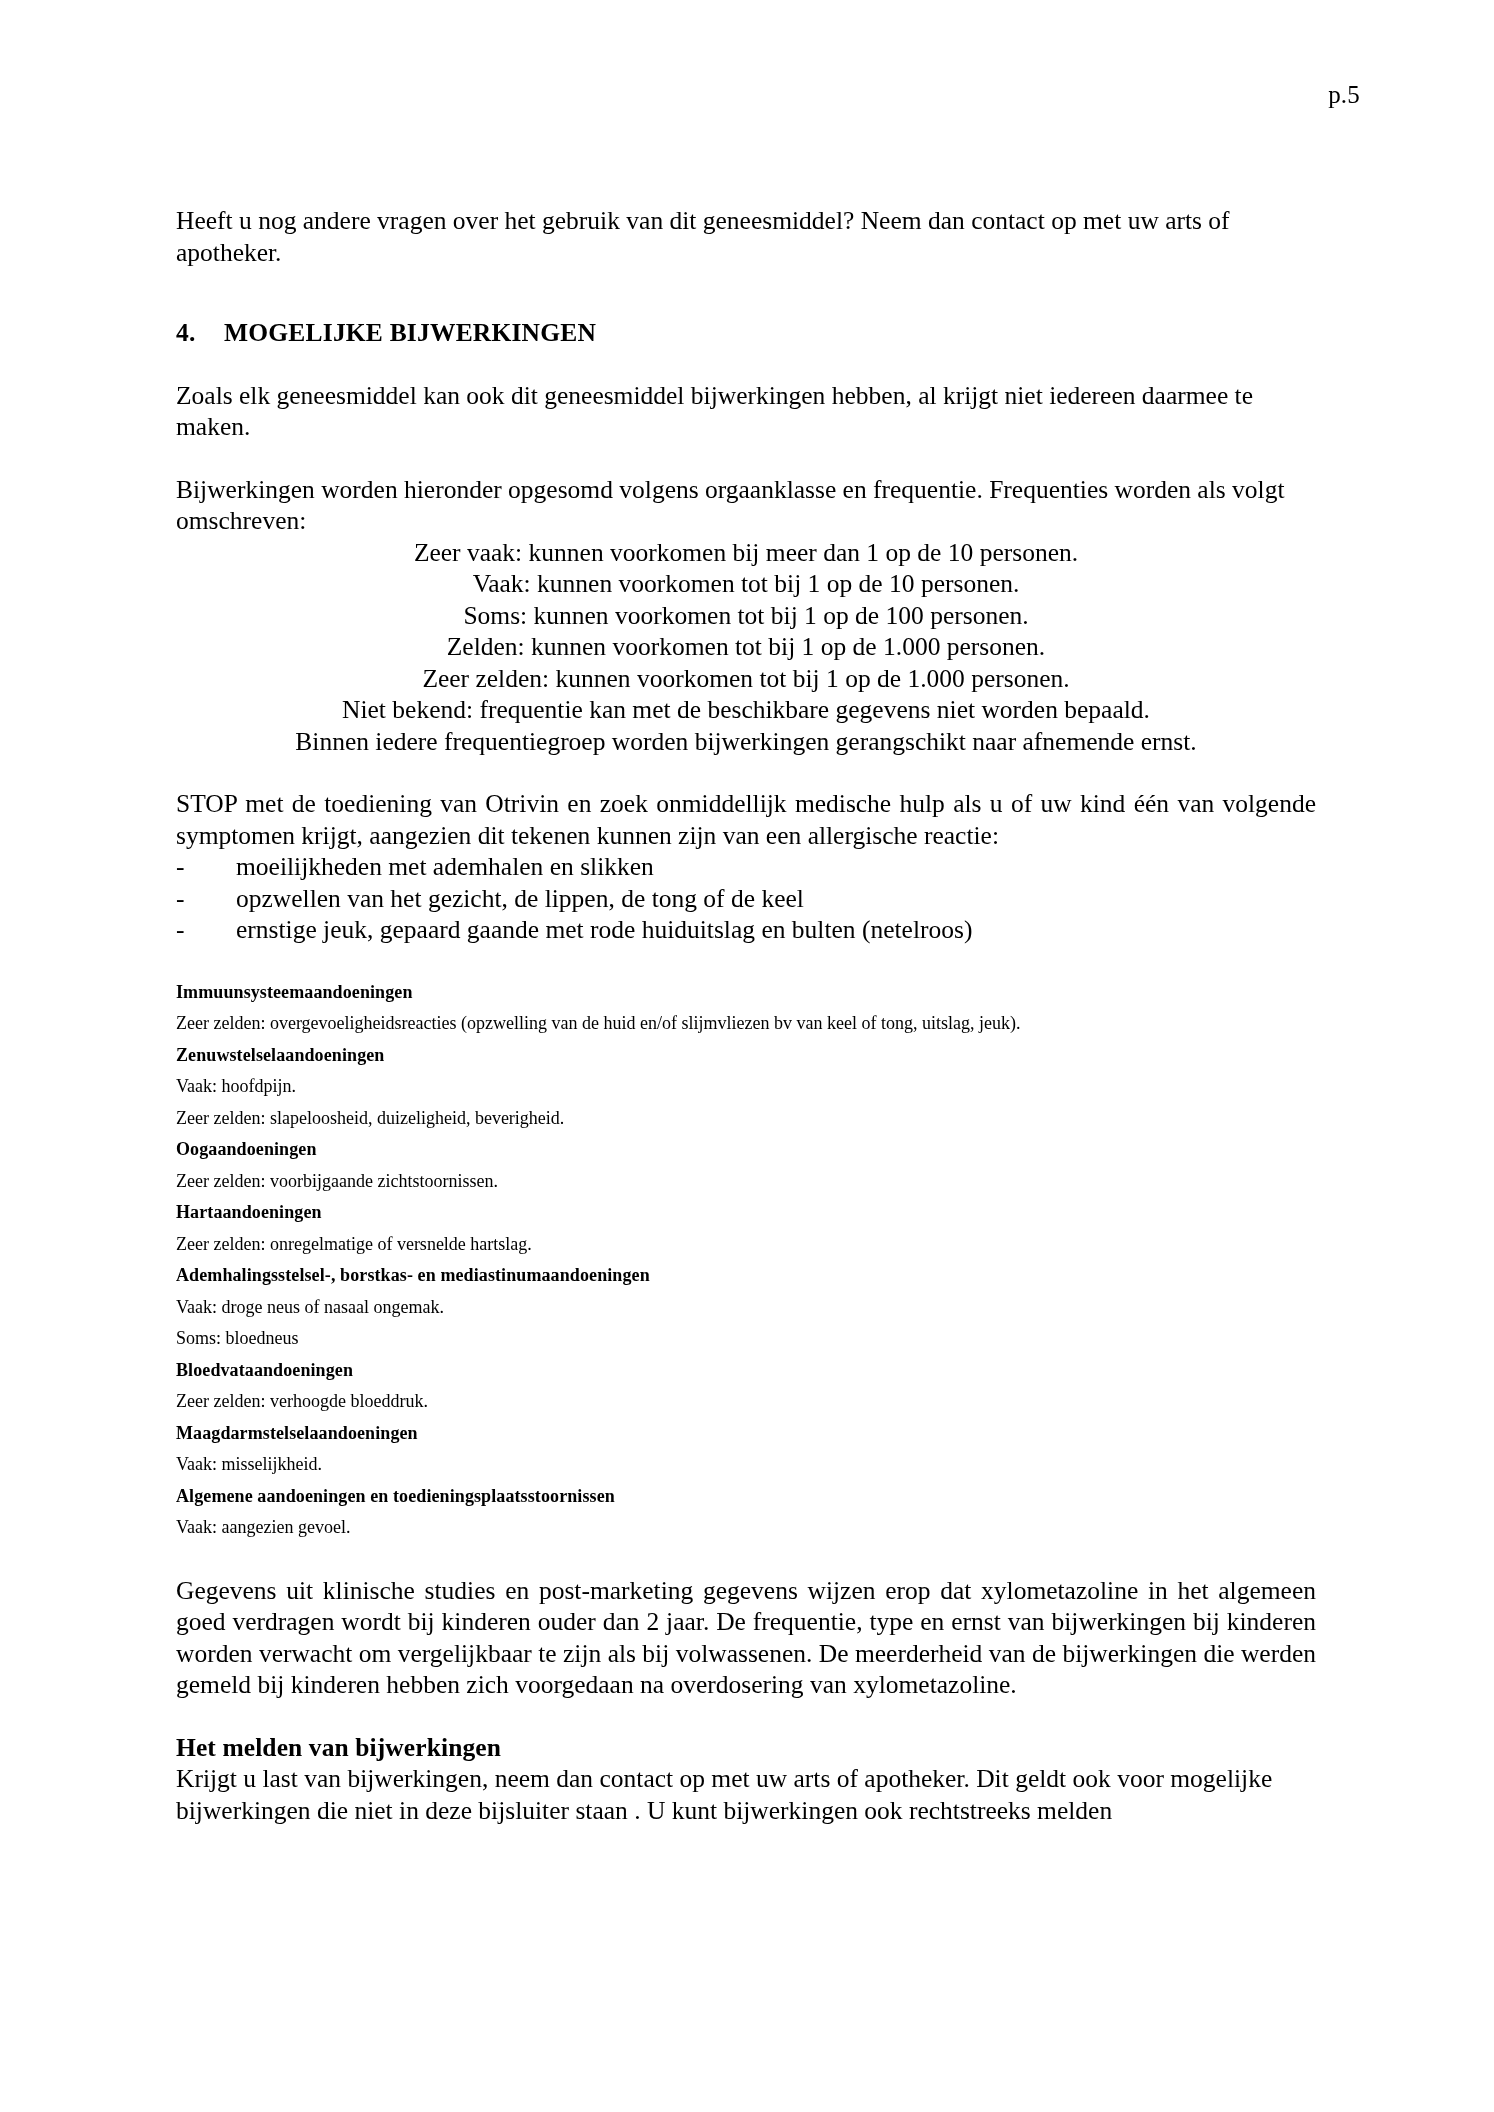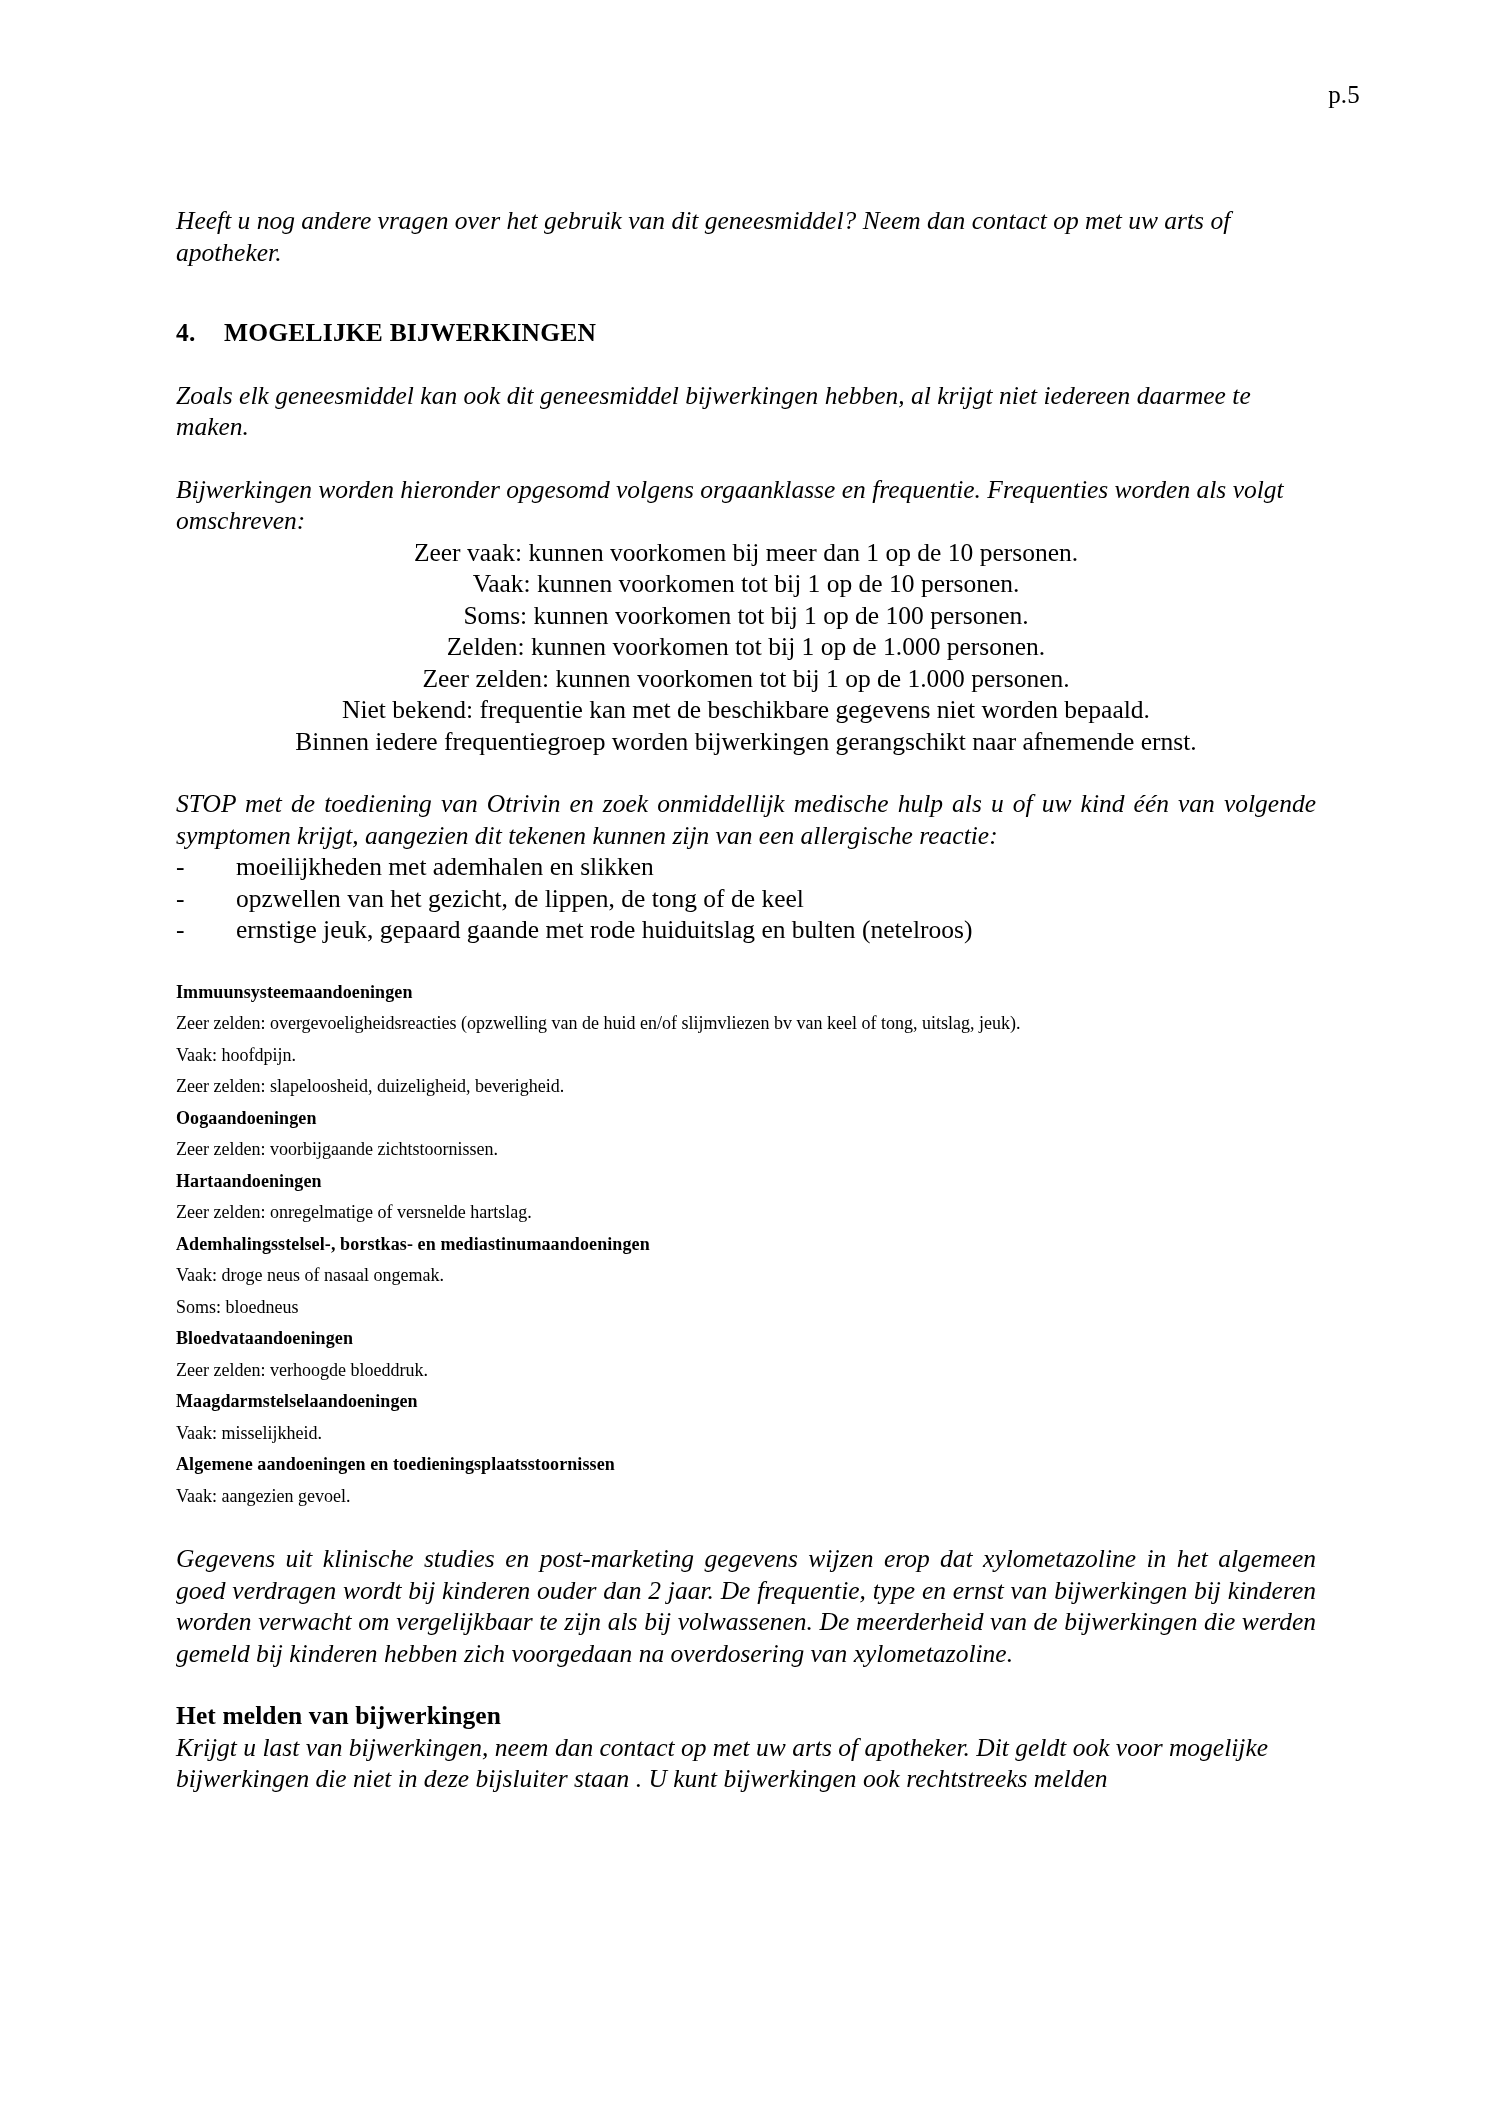--- a/index.html
+++ b/index.html
@@ -31,21 +31,20 @@
     position: absolute;
     left: 176px;
     top: 205px;
     width: 1140px;
   }
   p, .blk {
     margin: 0;
     font-size: 25.5px;
     line-height: 31.5px;
     text-align: left;
-    font-style: italic;
   }
   .just {
     text-align: justify;
     text-justify: inter-word;
   }
   .gap-lg { height: 49px; }
   .gap-md { height: 31px; }
   .section-head {
     font-size: 25.5px;
     line-height: 31.5px;
@@ -132,20 +131,21 @@
     </ul>
 
     <div class="gap-md"></div>
 
     <div class="organ-block">
       <div class="bold-head">Immuunsysteemaandoeningen</div>
       <div>Zeer zelden: overgevoeligheidsreacties (opzwelling van de huid en/of slijmvliezen bv van keel of tong, uitslag, jeuk).</div>
     </div>
 
     <div class="organ-block">
+      <div class="bold-head">Zenuwstelselaandoeningen</div>
       <div>Vaak: hoofdpijn.</div>
       <div>Zeer zelden: slapeloosheid, duizeligheid, beverigheid.</div>
     </div>
 
     <div class="organ-block">
       <div class="bold-head">Oogaandoeningen</div>
       <div>Zeer zelden: voorbijgaande zichtstoornissen.</div>
     </div>
 
     <div class="organ-block">

